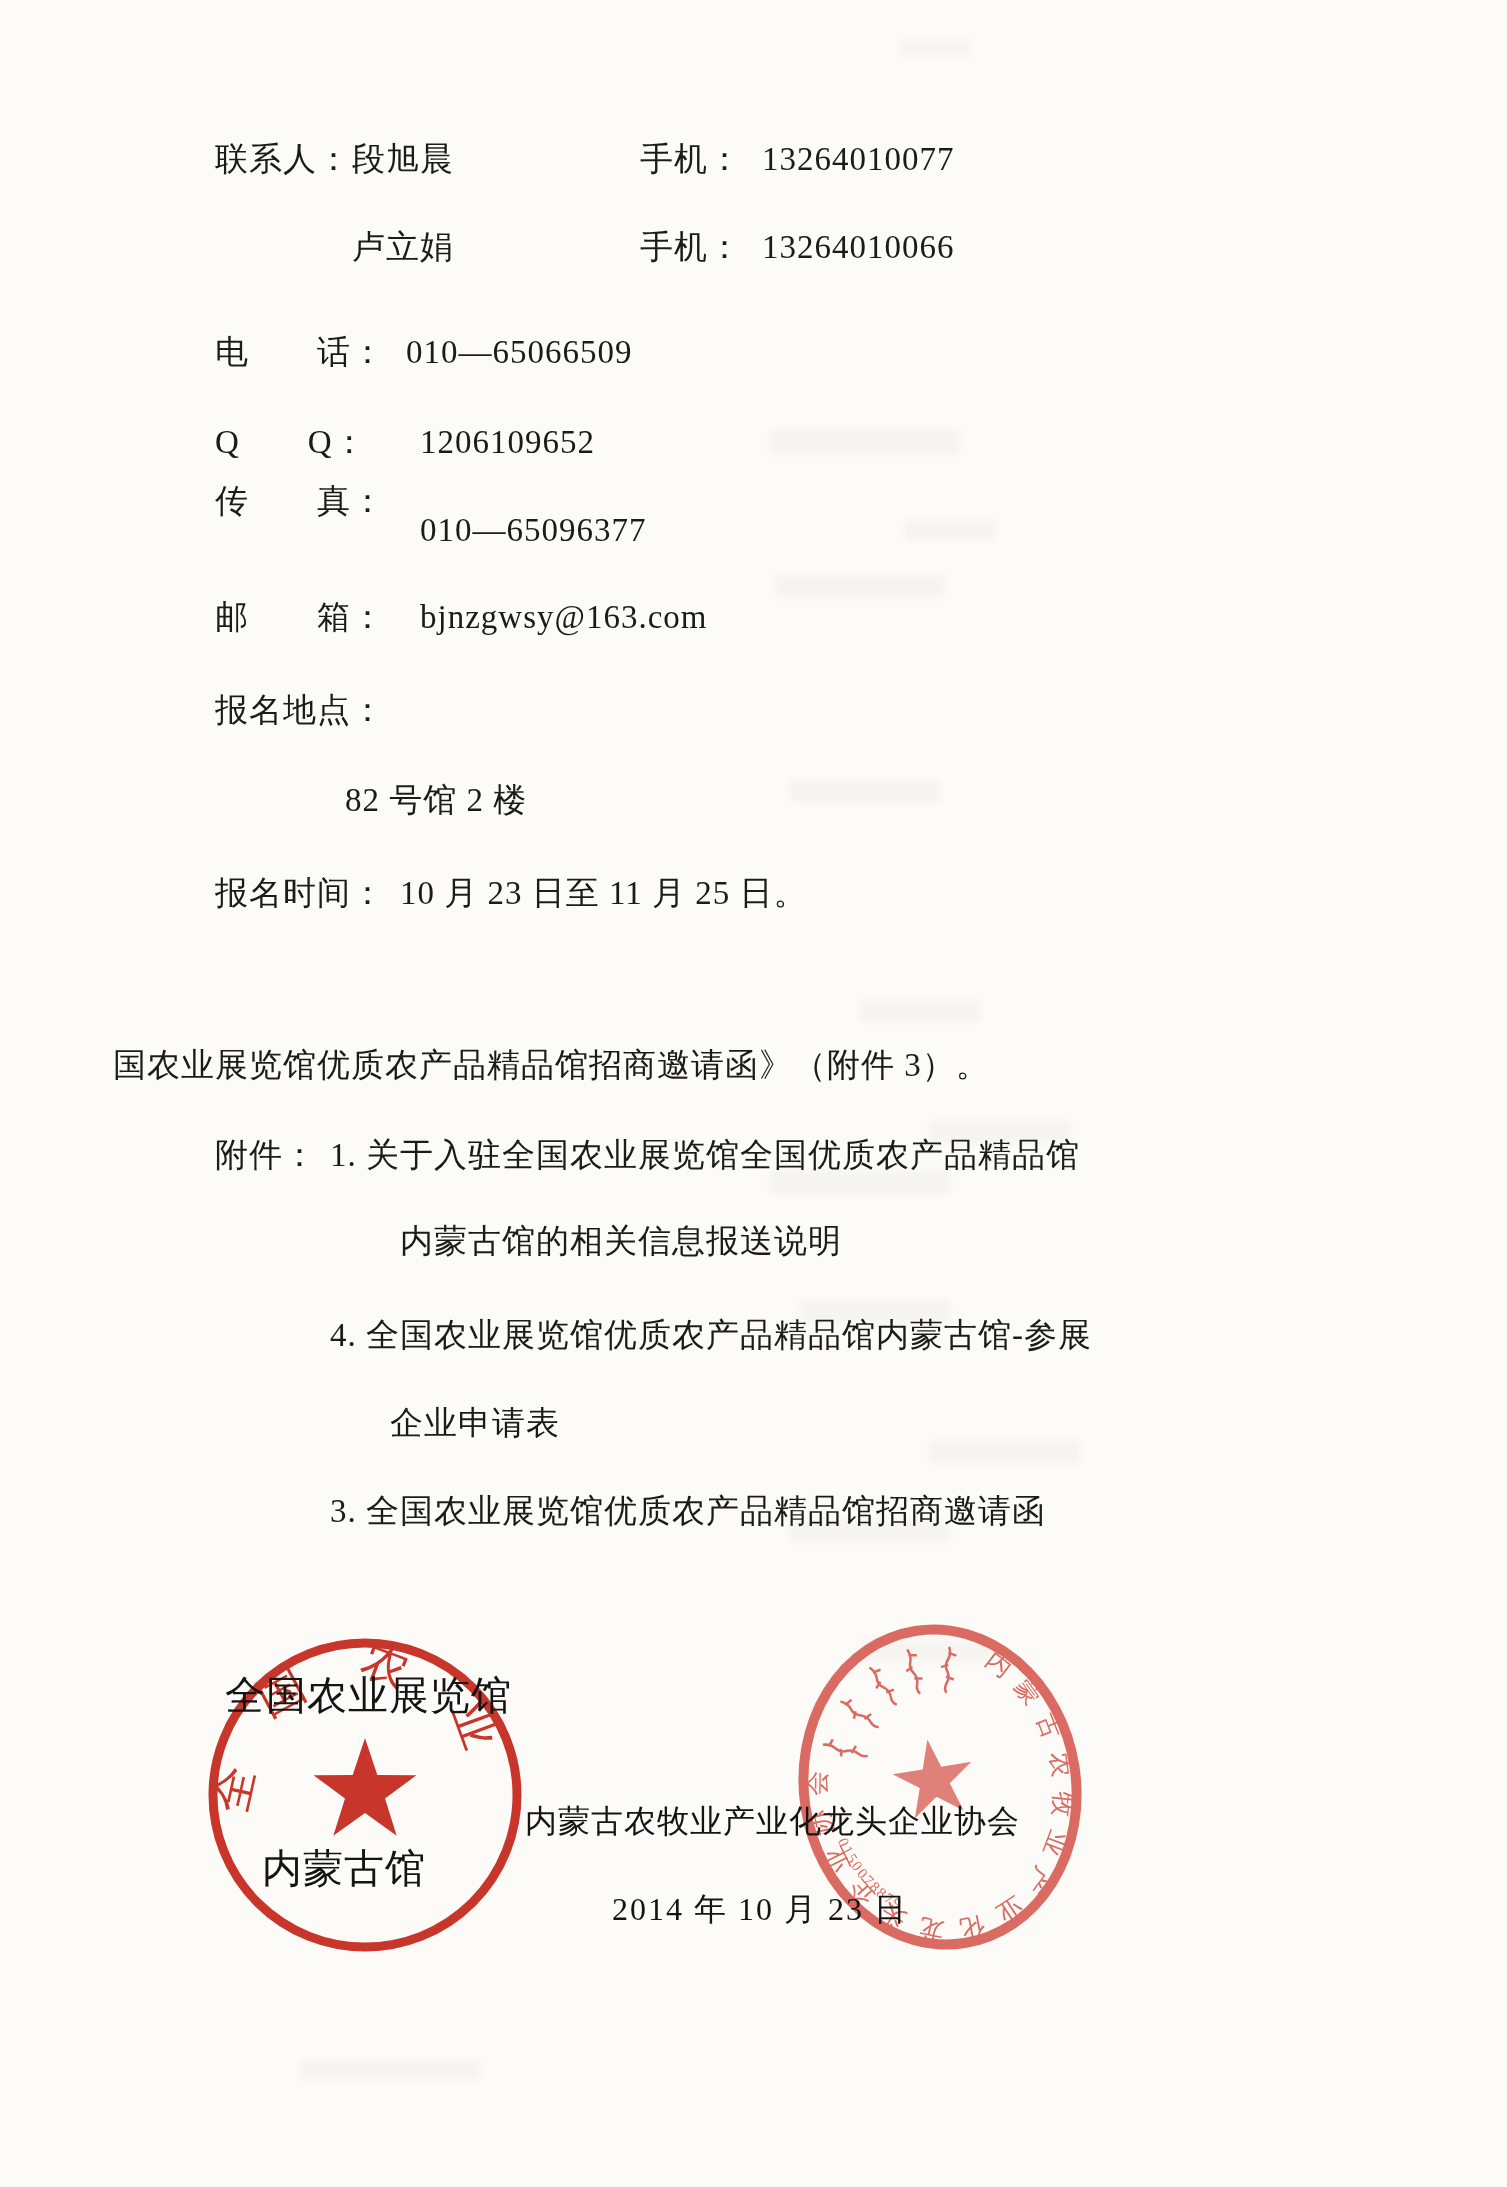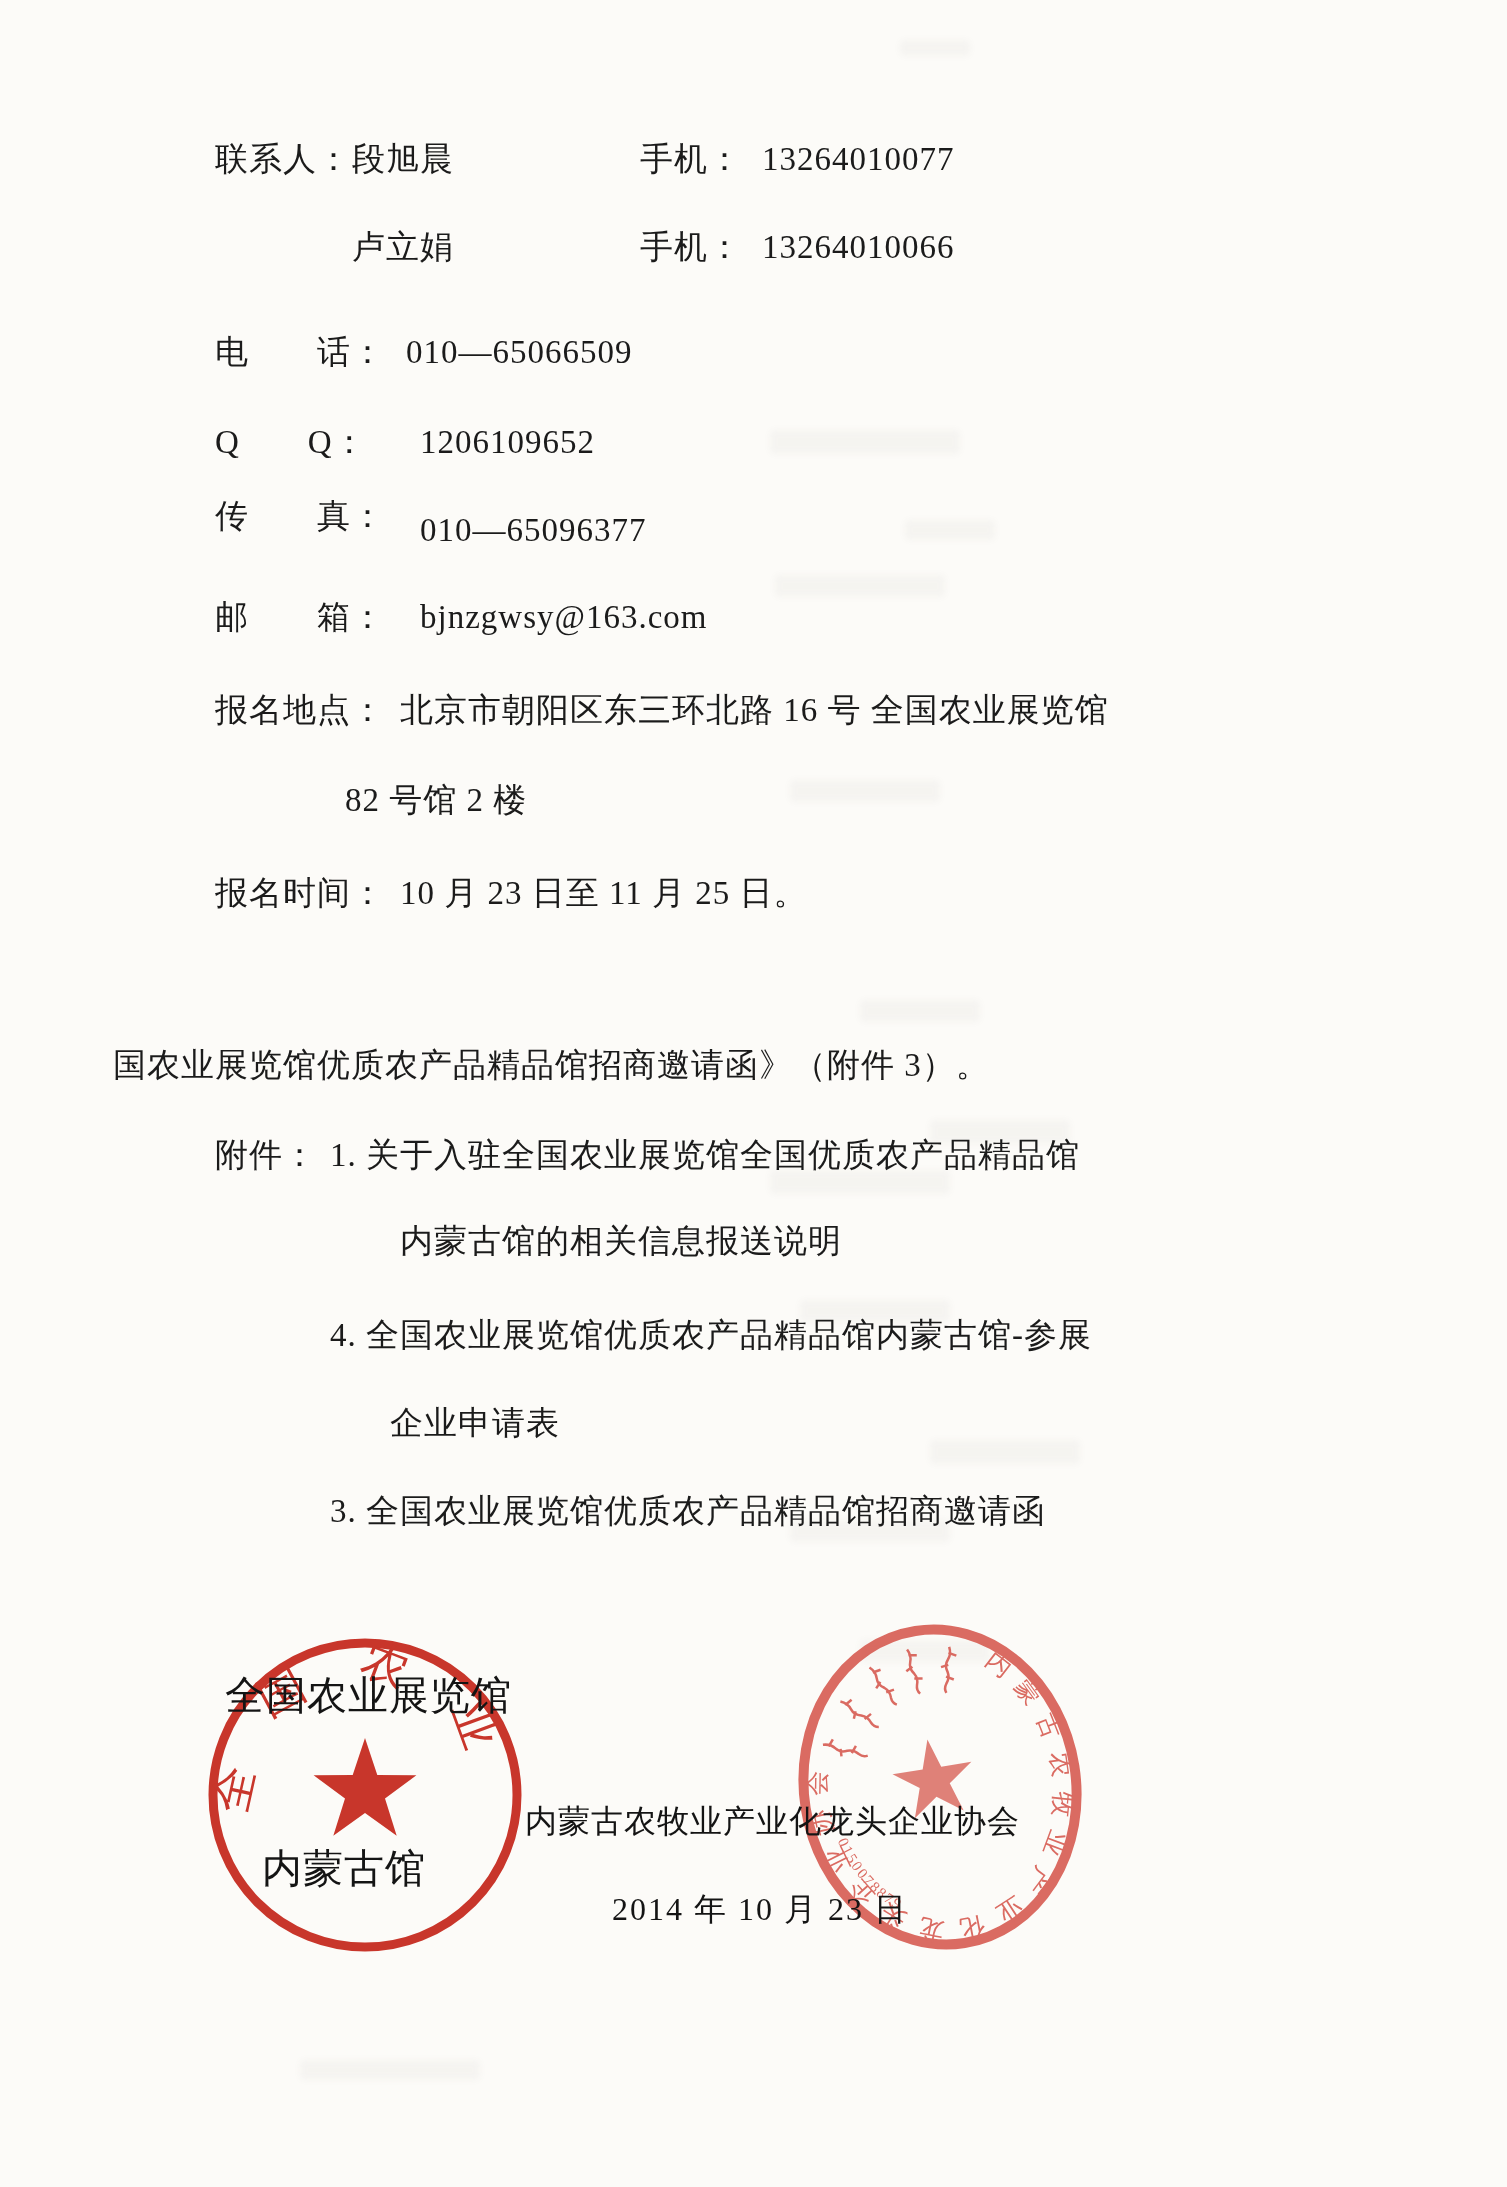--- a/index.html
+++ b/index.html
@@ -43,28 +43,27 @@
   <span class="t" style="left:352px;top:228px">卢立娟</span>
   <span class="t" style="left:640px;top:228px">手机：</span>
   <span class="t" style="left:762px;top:228px">13264010066</span>
 
   <span class="t" style="left:215px;top:333px">电　　话：</span>
   <span class="t" style="left:406px;top:333px">010—65066509</span>
 
   <span class="t" style="left:215px;top:423px">Q　　Q：</span>
   <span class="t" style="left:420px;top:423px">1206109652</span>
 
-  <span class="t" style="left:215px;top:497px">传　　真：</span>
+  <span class="t" style="left:215px;top:482px">传　　真：</span>
   <span class="t" style="left:420px;top:511px">010—65096377</span>
 
   <span class="t" style="left:215px;top:598px">邮　　箱：</span>
   <span class="t" style="left:420px;top:598px">bjnzgwsy@163.com</span>
 
   <span class="t" style="left:215px;top:691px">报名地点：</span>
-  <span class="t" style="left:400px;top:691px">北京市朝阳区东三环北路 16 号 全国农业展览馆</span>
   <span class="t" style="left:345px;top:781px">82 号馆 2 楼</span>
   <span class="t" style="left:215px;top:874px">报名时间：</span>
   <span class="t" style="left:400px;top:874px">10 月 23 日至 11 月 25 日。</span>
 
   <span class="t" style="left:113px;top:1046px">国农业展览馆优质农产品精品馆招商邀请函》（附件 3）。</span>
 
   <span class="t" style="left:215px;top:1136px">附件：</span>
   <span class="t" style="left:330px;top:1136px">1. 关于入驻全国农业展览馆全国优质农产品精品馆</span>
   <span class="t" style="left:400px;top:1222px">内蒙古馆的相关信息报送说明</span>
   <span class="t" style="left:330px;top:1316px">4. 全国农业展览馆优质农产品精品馆内蒙古馆-参展</span>

